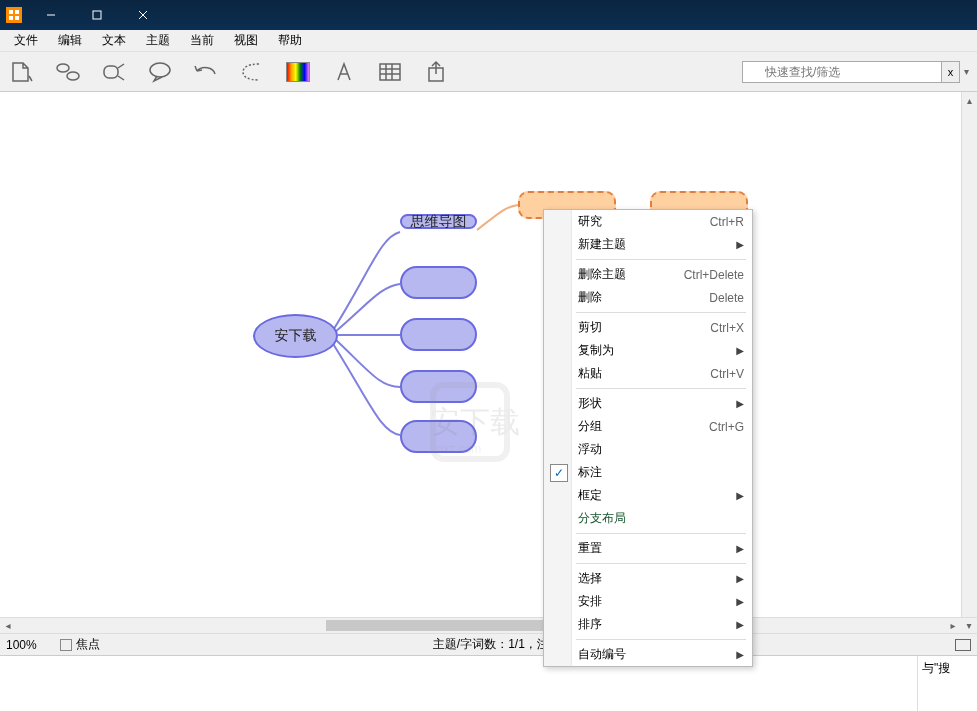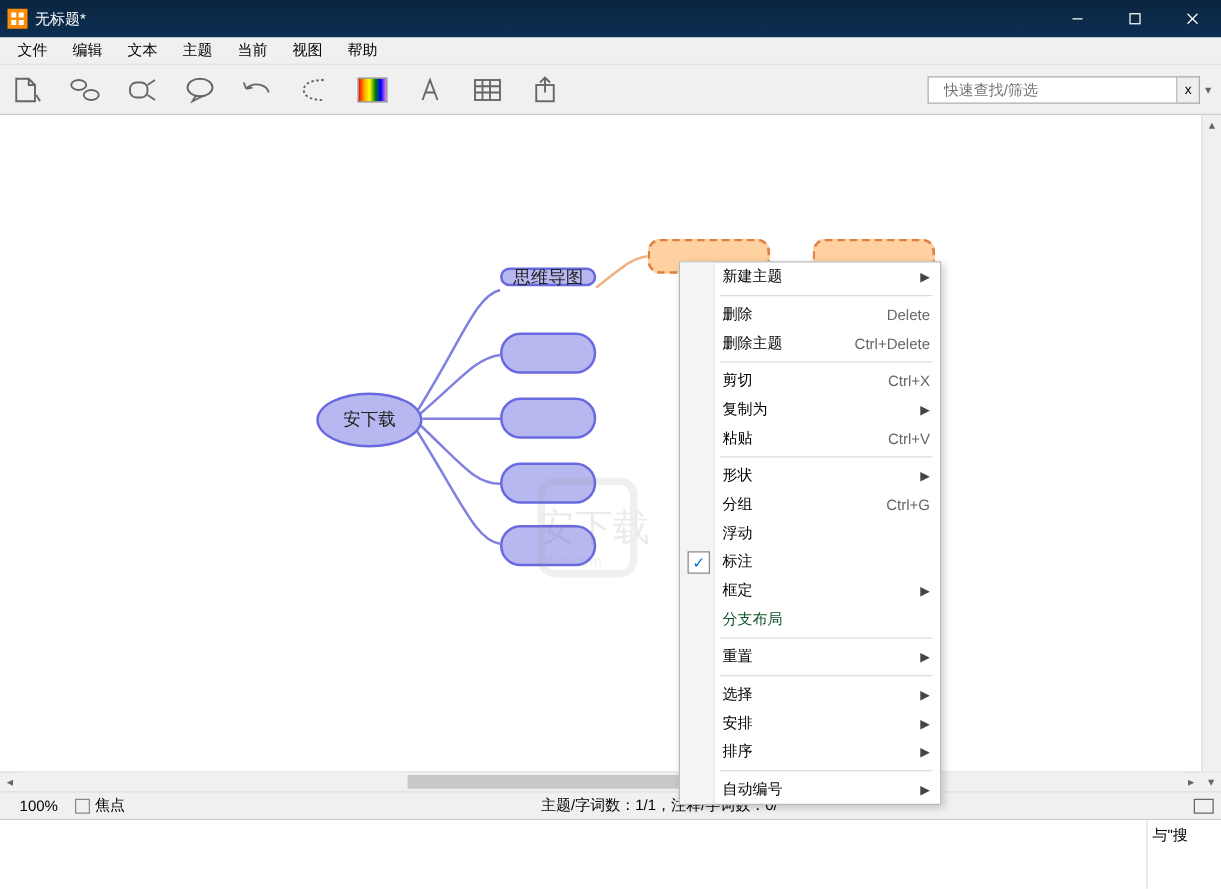--- a/index.html
+++ b/index.html
@@ -13,21 +13,21 @@
 .win-btn { width: 46px; height: 30px; display: flex; align-items: center; justify-content: center; color: #fff; }
 
 .menubar { height: 22px; background: #f0f0f0; display: flex; align-items: center; padding: 0 4px; font-size: 12px; border-bottom: 1px solid #e0e0e0; }
 .menubar .mi { padding: 18px 10px; cursor: default; }
 
 .toolbar { height: 40px; background: #f0f0f0; display: flex; align-items: center; padding: 0 8px; gap: 18px; border-bottom: 1px solid #ccc; }
 .tool-ico { width: 28px; height: 28px; display: flex; align-items: center; justify-content: center; color: #555; }
 .tool-ico svg { width: 26px; height: 24px; stroke: #666; fill: none; stroke-width: 1.5; }
 .rainbow { width: 24px; height: 20px; background: linear-gradient(90deg, red, orange, yellow, green, blue, violet); border: 1px solid #888; }
 .toolbar .search { margin-left: auto; display: flex; align-items: center; }
-.toolbar input { width: 200px; height: 22px; border: 1px solid #aaa; padding: 0 12px; font-size: 12px; color: #888; }
+.toolbar input { width: 200px; height: 22px; border: 1px solid #aaa; padding: 0 22px; font-size: 12px; color: #888; }
 .toolbar .xbtn { width: 18px; height: 22px; border: 1px solid #aaa; border-left: none; background: #eee; font-size: 11px; display: flex; align-items: center; justify-content: center; }
 .toolbar .dd { margin-left: 4px; color: #666; font-size: 10px; }
 
 .canvas-wrap { position: relative; height: 525px; background: #fff; overflow: hidden; }
 .canvas { position: absolute; inset: 0; }
 .vscroll { position: absolute; right: 0; top: 0; bottom: 0; width: 16px; background: #f0f0f0; border-left: 1px solid #ddd; }
 .vscroll .arrow { height: 16px; display: flex; align-items: center; justify-content: center; font-size: 10px; color: #666; }
 .hscroll-row { height: 16px; background: #f0f0f0; display: flex; border-top: 1px solid #ddd; }
 .hscroll-row .arrow { width: 16px; display: flex; align-items: center; justify-content: center; font-size: 10px; color: #666; }
 .hscroll-row .track { flex: 1; background: #f0f0f0; position: relative; }
@@ -37,21 +37,21 @@
 .node.ellipse { border-radius: 50%; }
 .node.orange { background: #ffd0a0; border: 2px dashed #e08040; }
 .link { position: absolute; stroke: #8080e0; fill: none; stroke-width: 2; }
 
 .watermark { position: absolute; left: 360px; top: 290px; width: 220px; height: 120px; opacity: 0.12; pointer-events: none; }
 .watermark .lock { width: 80px; height: 80px; border: 6px solid #888; border-radius: 14px; position: relative; margin: 0 auto; }
 .watermark .txt { font-size: 30px; color: #666; position: absolute; left: 70px; top: 20px; white-space: nowrap; }
 .watermark .sub { font-size: 12px; color: #888; position: absolute; left: 70px; top: 60px; }
 
 .statusbar { height: 22px; background: #f0f0f0; display: flex; align-items: center; font-size: 12px; padding: 0 6px; border-top: 1px solid #ddd; }
-.statusbar .zoom { width: 50px; text-align: center; }
+.statusbar .zoom { width: 50px; }
 .statusbar .chk { width: 12px; height: 12px; border: 1px solid #888; margin: 0 4px; }
 .statusbar .center { flex: 1; text-align: center; }
 .statusbar .mode { width: 16px; height: 12px; border: 1px solid #666; }
 
 .bottom-pane { height: 76px; background: #fff; border-top: 1px solid #ccc; display: flex; }
 .bottom-pane .left { flex: 1; }
 .bottom-pane .right { width: 60px; border-left: 1px solid #ddd; padding: 4px; font-size: 12px; }
 
 .ctx-menu { position: absolute; left: 543px; top: 209px; width: 210px; background: #fff; border: 1px solid #bbb; box-shadow: 2px 2px 6px rgba(0,0,0,0.2); font-size: 12px; z-index: 100; }
 .ctx-item { height: 23px; display: flex; align-items: center; padding: 0 8px 0 34px; position: relative; cursor: default; }
@@ -67,21 +67,20 @@
 
 <div class="titlebar">
   <div class="icon">
     <svg viewBox="0 0 12 12">
         <rect x="1" y="1" width="4" height="4" fill="#fff"></rect>
         <rect x="7" y="1" width="4" height="4" fill="#fff"></rect>
         <rect x="1" y="7" width="4" height="4" fill="#fff"></rect>
         <rect x="7" y="7" width="4" height="4" fill="#fff"></rect>
       </svg>
   </div>
-  <div class="title">无标题*</div>
   <div class="win-controls">
     <div class="win-btn">
         <svg width="12" height="12">
           <line x1="2" y1="6" x2="10" y2="6" stroke="#fff" stroke-width="1"></line>
         </svg>
       </div>
     <div class="win-btn">
         <svg width="12" height="12">
           <rect x="2" y="2" width="8" height="8" stroke="#fff" fill="none" stroke-width="1"></rect>
         </svg>
@@ -229,32 +228,36 @@
 
 <div class="bottom-pane">
   <div class="left"></div>
   <div class="right">与"搜</div>
 </div>
 
 <div class="ctx-menu">
   <div class="ctx-gutter"></div>
   <div id="ctx-body">
       <div class="ctx-item">
+        <span>研究</span>
+        <span class="shortcut">Ctrl+R</span>
+      </div>
+      <div class="ctx-item">
         <span>新建主题</span>
         <span class="arrow">▶</span>
       </div>
       <div class="ctx-sep"></div>
+      <div class="ctx-item">
+        <span>删除主题</span>
+        <span class="shortcut">Ctrl+Delete</span>
+      </div>
       <div class="ctx-item">
         <span>删除</span>
         <span class="shortcut">Delete</span>
       </div>
-      <div class="ctx-item">
-        <span>删除主题</span>
-        <span class="shortcut">Ctrl+Delete</span>
-      </div>
       <div class="ctx-sep"></div>
       <div class="ctx-item">
         <span>剪切</span>
         <span class="shortcut">Ctrl+X</span>
       </div>
       <div class="ctx-item">
         <span>复制为</span>
         <span class="arrow">▶</span>
       </div>
       <div class="ctx-item">

